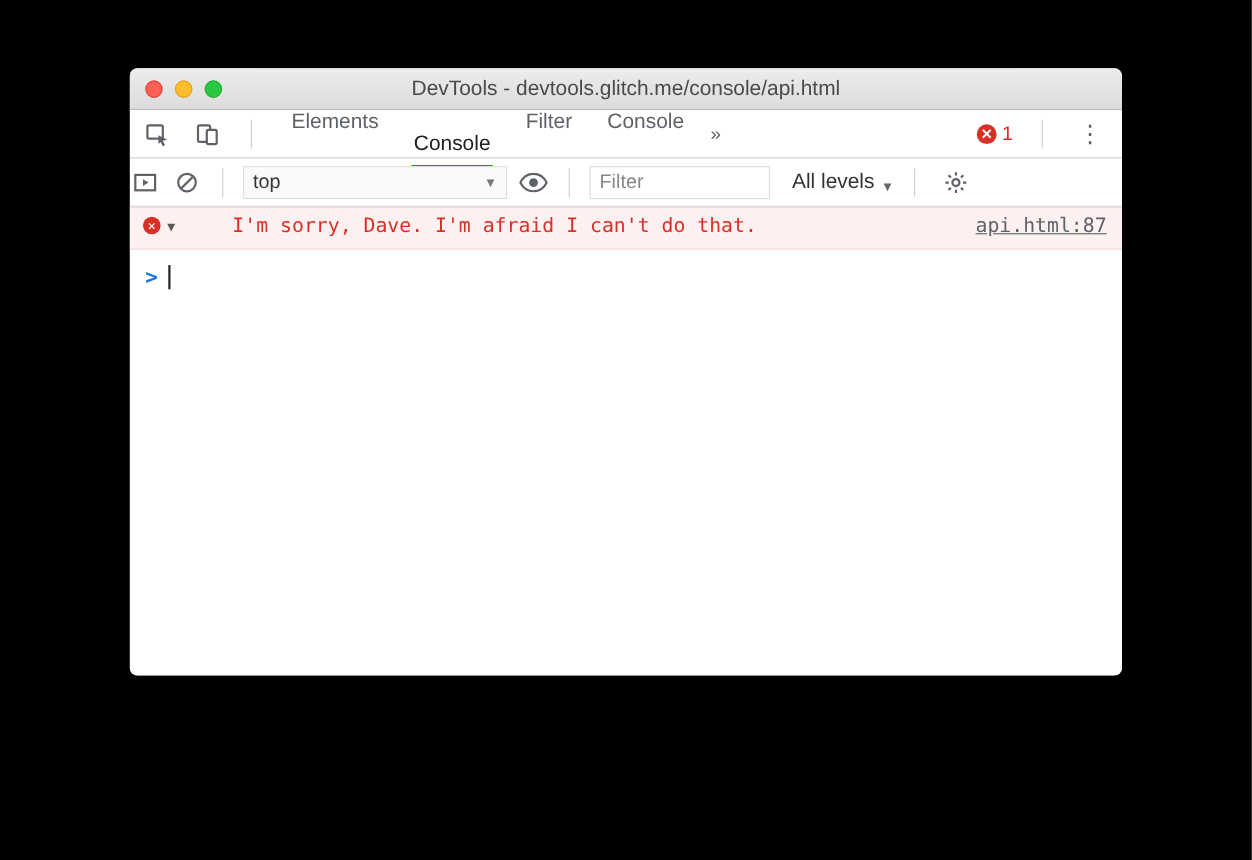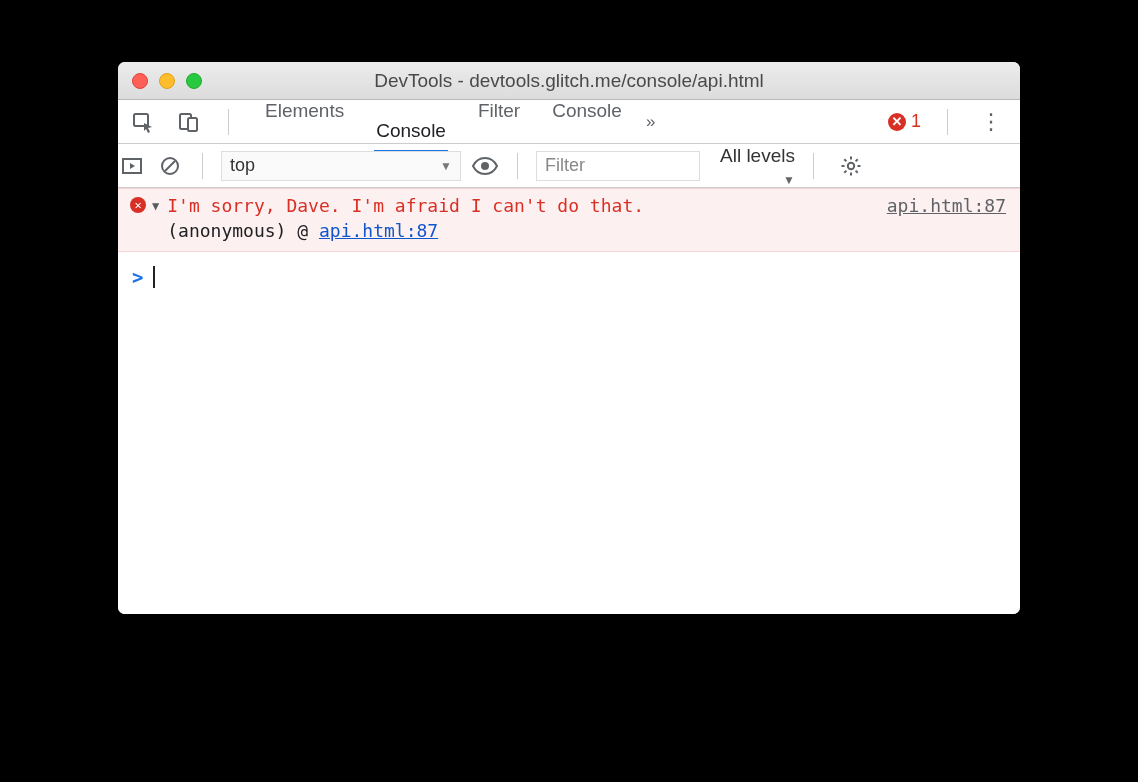--- a/index.html
+++ b/index.html
@@ -93,40 +93,40 @@
       display: flex; align-items: center; justify-content: space-between;
       width: 240px; height: 30px; border: 1px solid #ddd; background: #fafafa;
       padding: 0 8px; font-size: 18px; color: #333;
     }
     .ctxselect .tri { color: #777; font-size: 12px; }
     .filterinput {
       width: 164px; height: 30px; border: 1px solid #ddd; background: #fff;
       padding: 0 8px; font-size: 18px; color: #4c1d95;
     }
     .filterinput::placeholder { color: #888; }
-    .levels { display: flex; align-items: flex-end; gap: 6px; color: #333; font-size: 19px; flex-direction: column; }
+    .levels { display: flex; align-items: flex-end; gap: 6px; color: #333; font-size: 19px; }
     .levels .tri { color: #666; font-size: 12px; }
     .gear { font-size: 20px; color: #5f6368; padding: 0 8px; }
     
     .consolebody { flex: 1; background: #fff; font-family: Menlo, Consolas, monospace; font-size: 18px; }
     .logrow {
       background: #fdf0f0;
       border-top: 1px solid #f6d4d4;
       border-bottom: 1px solid #f6d4d4;
       padding: 6px 14px 10px 12px;
       display: flex;
       gap: 8px;
     }
     .logrow .leadicons { display: flex; align-items: flex-start; gap: 6px; padding-top: 2px; }
     .err-x {
       width: 16px; height: 16px; border-radius: 50%; background: #d93025; color: #fff;
       display: flex; align-items: center; justify-content: center; font-size: 12px; font-weight: bold;
     }
     .disclose { color: #5a5a5a; font-size: 12px; padding-top: 2px; }
-    .logmain { flex: 1; }
+    .logmain { flex: 1; margin-left: 44px; }
     .errmsg { color: #d93025; }
     .stack { color: #202124; margin-top: 4px; }
     .stack .at { color: #202124; }
     .stack a { color: #1155cc; text-decoration: underline; }
     .srclink { color: #5f6368; text-decoration: underline; white-space: nowrap; padding-left: 18px; }
     .promptrow {
       display: flex; align-items: center; gap: 10px; padding: 14px 14px;
     }
     .promptrow .caret { color: #1a73e8; font-weight: 700; font-size: 19px; }
     .promptrow .cursor {
@@ -231,23 +231,20 @@
     <div class="logrow">
       <div class="leadicons">
         <div class="err-x">✕</div>
         <div class="disclose">▼</div>
       </div>
       <div class="logmain">
         <div style="display:flex; justify-content:space-between; align-items:flex-start;">
           <span class="errmsg">I'm sorry, Dave. I'm afraid I can't do that.</span>
           <span class="srclink">api.html:87</span>
         </div>
-        <div class="stack">
-          <span class="at">(anonymous) @ </span><a href="#">api.html:87</a>
-        </div>
       </div>
     </div>
     <div class="promptrow">
       <span class="caret">&gt;</span>
       <span class="cursor"></span>
     </div>
   </div>
 
 </div>
 

